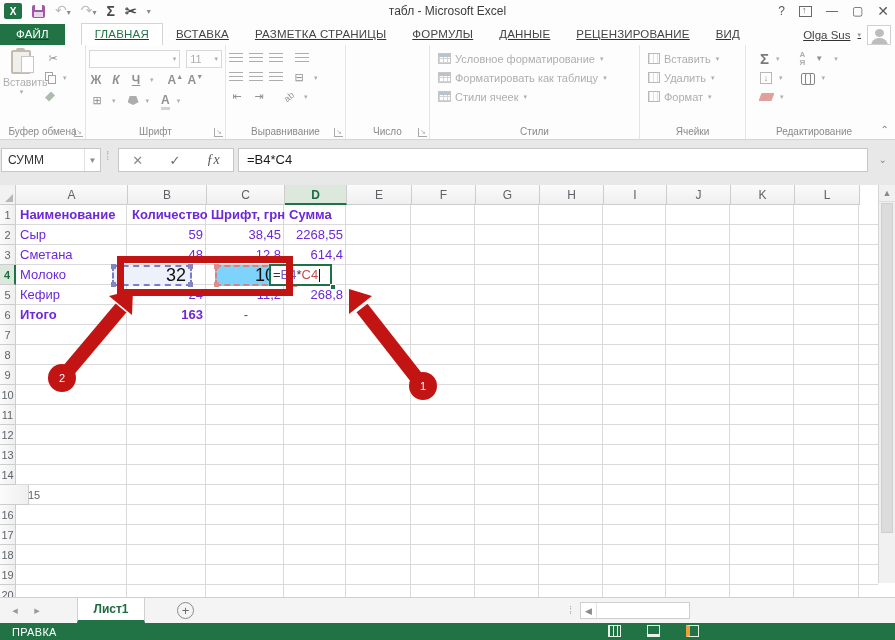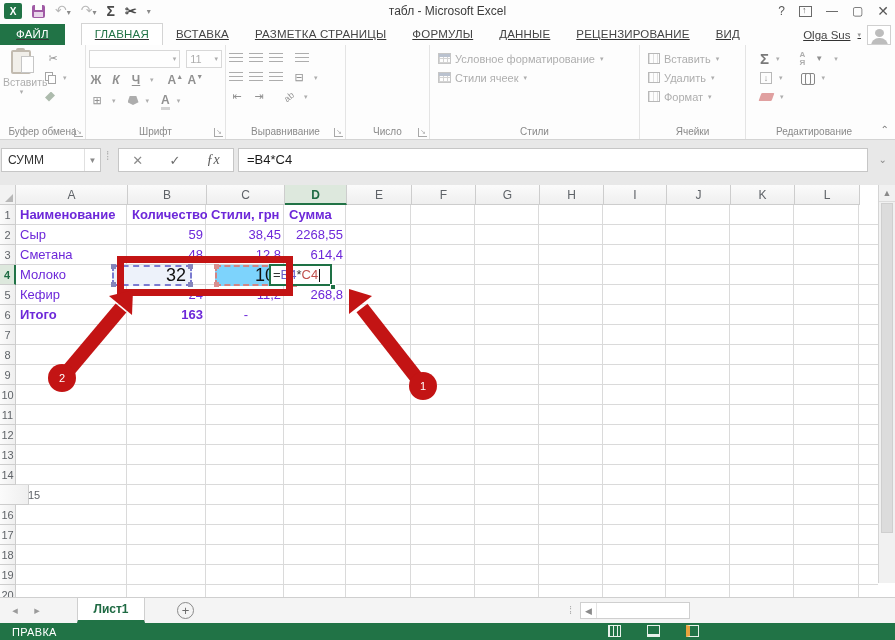--- a/index.html
+++ b/index.html
@@ -285,20 +285,25 @@
 
     <div class="rgroup" style="width:210px; padding-left:8px;">
       <div class="rc">
         <div class="styletxt">
             <span class="sgrid-ic"></span>
             <span>Условное форматирование</span>
             <span class="dd2">▾</span>
           </div>
         <div class="styletxt">
             <span class="sgrid-ic"></span>
+            <span>Форматировать как таблицу</span>
+            <span class="dd2">▾</span>
+          </div>
+        <div class="styletxt">
+            <span class="sgrid-ic"></span>
             <span>Стили ячеек</span>
             <span class="dd2">▾</span>
           </div>
       </div>
       <div class="glabel">Стили</div>
     </div>
 
     <div class="rgroup" style="width:106px; padding-left:8px;">
       <div class="rc">
         <div class="styletxt">
@@ -407,21 +412,21 @@
         <div class="rowhdr" style="top: 300px; padding-left: 28px;">15</div>
         <div class="rowhdr" style="top: 320px;">16</div>
         <div class="rowhdr" style="top: 340px;">17</div>
         <div class="rowhdr" style="top: 360px;">18</div>
         <div class="rowhdr" style="top: 380px;">19</div>
         <div class="rowhdr" style="top: 400px;">20</div>
       </div>
     <div id="cells">
         <div class="cell txt b" style="left: 16px; top: 20px; width: 112px;">Наименование</div>
         <div class="cell txt b" style="left: 128px; top: 20px; width: 79px;">Количество</div>
-        <div class="cell txt b" style="left: 207px; top: 20px; width: 78px;">Стили, грн</div>
+        <div class="cell txt b" style="left: 207px; top: 20px; width: 78px;">Шрифт, грн</div>
         <div class="cell txt b" style="left: 285px; top: 20px; width: 62px;">Сумма</div>
         <div class="cell txt" style="left: 16px; top: 40px; width: 112px;">Сыр</div>
         <div class="cell num" style="left: 128px; top: 40px; width: 79px;">59</div>
         <div class="cell num" style="left: 207px; top: 40px; width: 78px;">38,45</div>
         <div class="cell num" style="left: 285px; top: 40px; width: 62px;">2268,55</div>
         <div class="cell txt" style="left: 16px; top: 60px; width: 112px;">Сметана</div>
         <div class="cell num" style="left: 128px; top: 60px; width: 79px;">48</div>
         <div class="cell num" style="left: 207px; top: 60px; width: 78px;">12,8</div>
         <div class="cell num" style="left: 285px; top: 60px; width: 62px;">614,4</div>
         <div class="cell txt" style="left: 16px; top: 80px; width: 112px;">Молоко</div>

